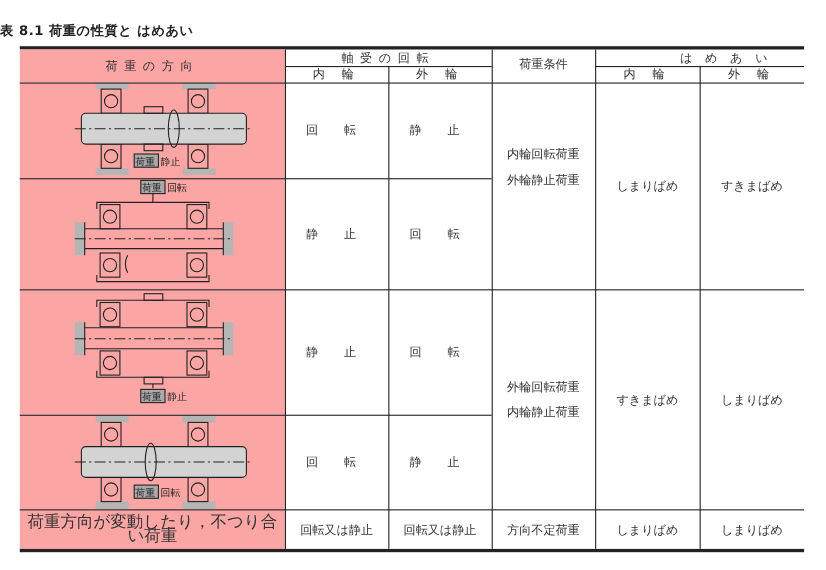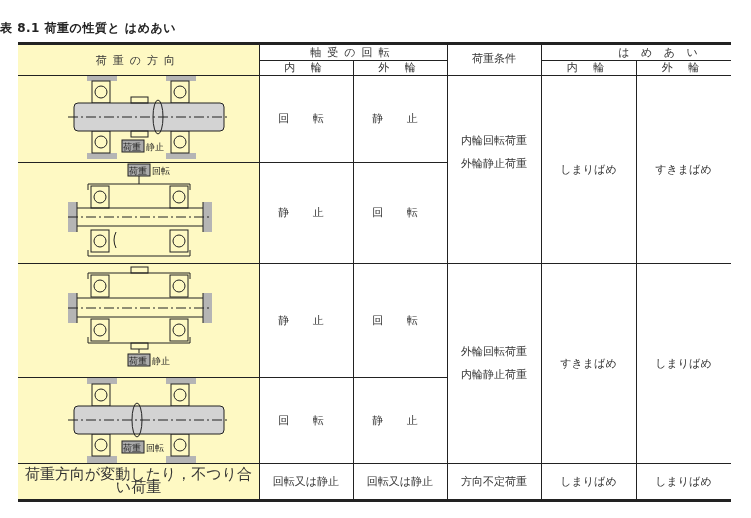--- a/index.html
+++ b/index.html
@@ -5,21 +5,21 @@
   html, body { margin:0; padding:0; background:#ffffff; }
   body { width:751px; height:518px; position:relative; overflow:hidden;
          font-family:"DejaVu Sans", sans-serif; color:#222; }
   .title { position:absolute; left:0; width:751px; top:20px; text-align:left;
            font-size:12px; font-weight:bold; letter-spacing:0.5px; }
   .tbl { position:absolute; left:18px; top:42px; width:713px; height:460px; }
   .topbar { position:absolute; left:0; top:0; width:713px; height:3px; background:#222; }
   .botbar { position:absolute; left:0; top:457px; width:713px; height:3px; background:#222; }
   .cell { position:absolute; box-sizing:border-box; display:flex; align-items:center;
           justify-content:center; text-align:center; font-size:11px; color:#333; }
-  .gray { background:#fef9c3; }
+  .gray { background:#fca5a5; }
   .hl { position:absolute; height:1px; background:#222; }
   .vl { position:absolute; width:1px; background:#222; }
   .sp { letter-spacing:6px; }
   .sp2 { letter-spacing:10px; }
   .two { flex-direction:column; line-height:23px; }
   .small { font-size:15px; line-height:13px; }
   svg text { font-family:"DejaVu Sans", sans-serif; }
 </style>
 </head>
 <body>

